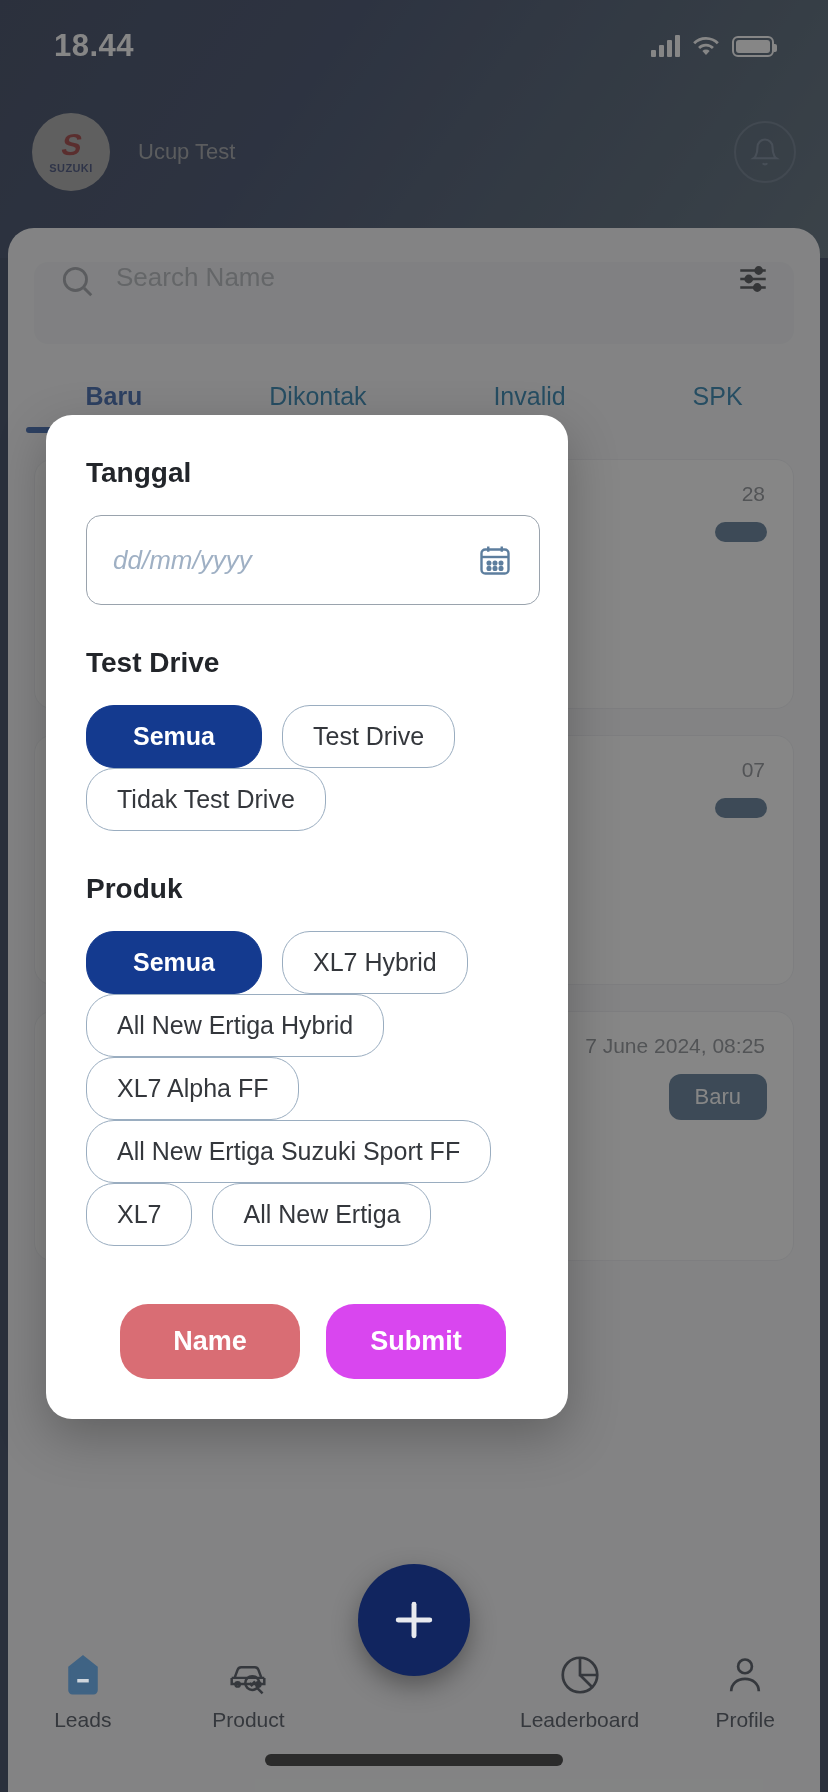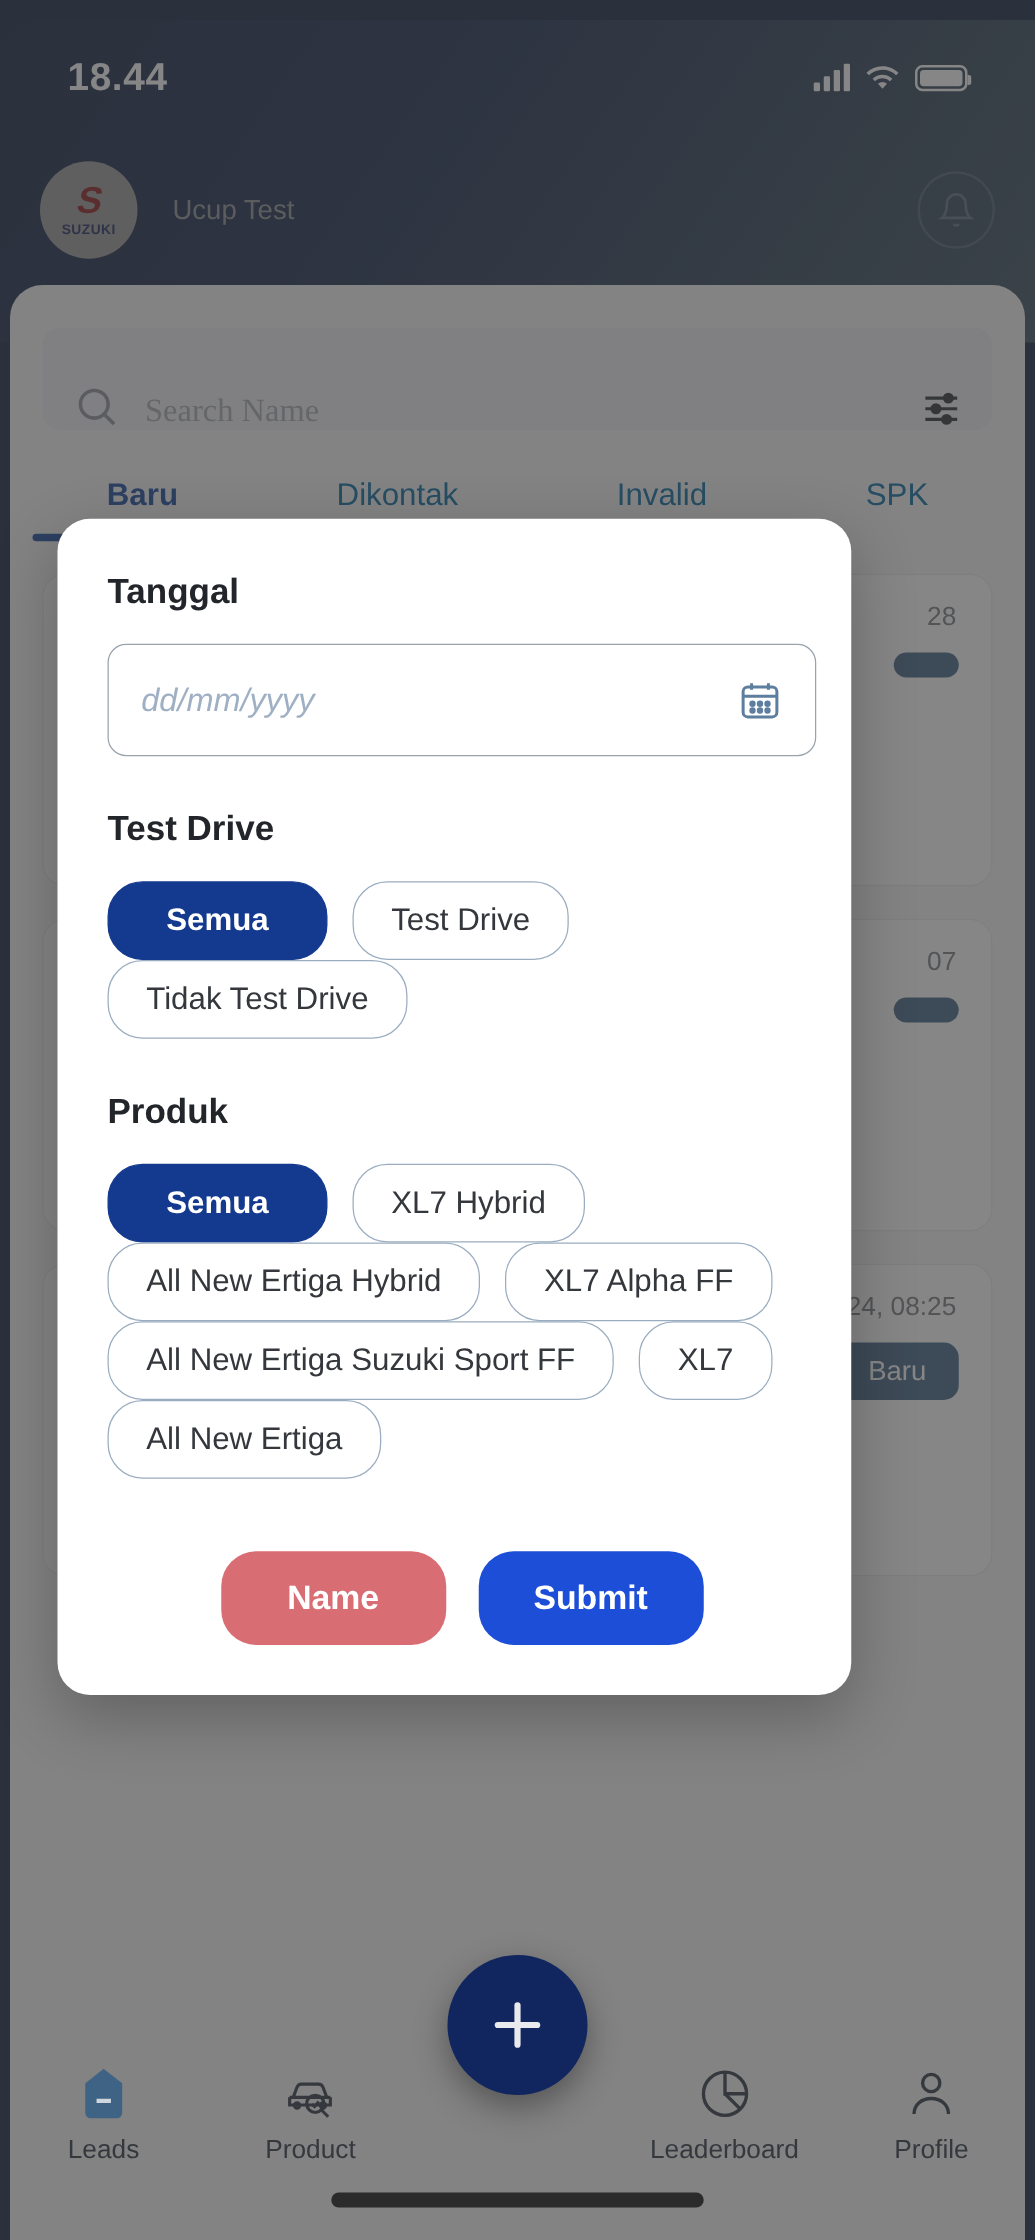--- a/index.html
+++ b/index.html
@@ -14,21 +14,21 @@
     width: 828px; height: 1792px;
     overflow: hidden;
   }
 
   
   .bg-layer {
     position: absolute; inset: 0;
     width: 828px; height: 1792px;
   }
   .header {
-    position: absolute; top: 16px; left: 0; right: 0; height: 258px;
+    position: absolute; top: 0; left: 0; right: 0; height: 258px;
     background: linear-gradient(125deg, #121f3f 0%, #16264a 35%, #2b3f55 75%, #3a4f60 100%);
     padding-left: 40px;
   }
   .statusbar {
     position: absolute; top: 22px; left: 0; right: 0; height: 48px;
     display: flex; align-items: center; justify-content: space-between;
     padding: 0 54px;
   }
   .status-time {
     color: #ffffff; font-size: 31px; font-weight: bold; letter-spacing: .5px;
@@ -69,21 +69,21 @@
     border: 2px solid #4c5f74; display:flex; align-items:center; justify-content:center;
   }
   .bell svg { width: 30px; height: 30px; }
 
   .sheet {
     position: absolute; top: 228px; left: 8px; right: 8px; bottom: 0;
     background: #f7f8fa; border-radius: 26px 26px 0 0;
   }
   .searchrow {
     margin: 34px 26px 0 26px; height: 82px; border-radius: 14px;
-    background: #eef0f3; display: flex; align-items: flex-end; padding: 0 24px; font-family: Liberation Serif, serif;
+    background: #eef0f3; display: flex; align-items: flex-start; padding: 0 24px;
   }
   .search-ico { width: 38px; height: 38px; flex: none; }
   .search-ph { margin-left: 20px; color: #a7abb1; font-size: 26px; }
   .filter-ico { margin-left: auto; width: 34px; height: 34px; }
 
   .tabs {
     display: flex; align-items: center; margin-top: 38px; padding: 0 14px;
     gap: 0; font-size: 25px;
   }
   .tab { flex: 1 0 auto; text-align: center; color: #0369a1; padding: 0 12px 16px 12px; white-space: nowrap;}
@@ -124,21 +124,21 @@
     box-shadow: 0 10px 26px rgba(0,0,0,.35);
   }
   .fab svg { width: 54px; height: 54px; }
   .homebar {
     position: absolute; left: 50%; transform: translateX(-50%);
     bottom: 26px; width: 298px; height: 12px; border-radius: 6px; background: #2b2b2b;
   }
 
   
   .modal {
-    position: absolute; left: 46px; top: 415px; width: 635px;
+    position: absolute; left: 46px; top: 415px; width: 522px;
     background: #ffffff; border-radius: 26px;
     padding: 42px 28px 40px 40px;
     box-shadow: 0 18px 50px rgba(0,0,0,.25);
   }
   .field-label { font-size: 28px; font-weight: bold; color: #22252a; }
   .date-input {
     margin-top: 26px; height: 90px; border: 1px solid #9aa3ad; border-radius: 15px;
     display: flex; align-items: center; padding: 0 26px;
   }
   .date-ph { font-size: 26px; color: #9fb0c4; font-style: italic; }
@@ -154,21 +154,21 @@
     background: #143a8f; border-color: #143a8f; color: #ffffff; font-weight: bold;
     padding-left: 46px; padding-right: 46px;
   }
 
   .actions { display: flex; justify-content: center; gap: 26px; margin-top: 58px; }
   .btn {
     border: none; border-radius: 28px; padding: 22px 0; width: 180px;
     font-size: 27px; font-weight: bold; color: #fff; text-align: center;
   }
   .btn-reset { background: #d96d74; }
-  .btn-submit { background: #1d4ed8; }
+  .btn-submit { background: #d946ef; }
 </style>
 </head>
 <body>
 
 <div id="app">
 
   <div class="bg-layer">
 
     <div class="header">
       <div class="statusbar">

